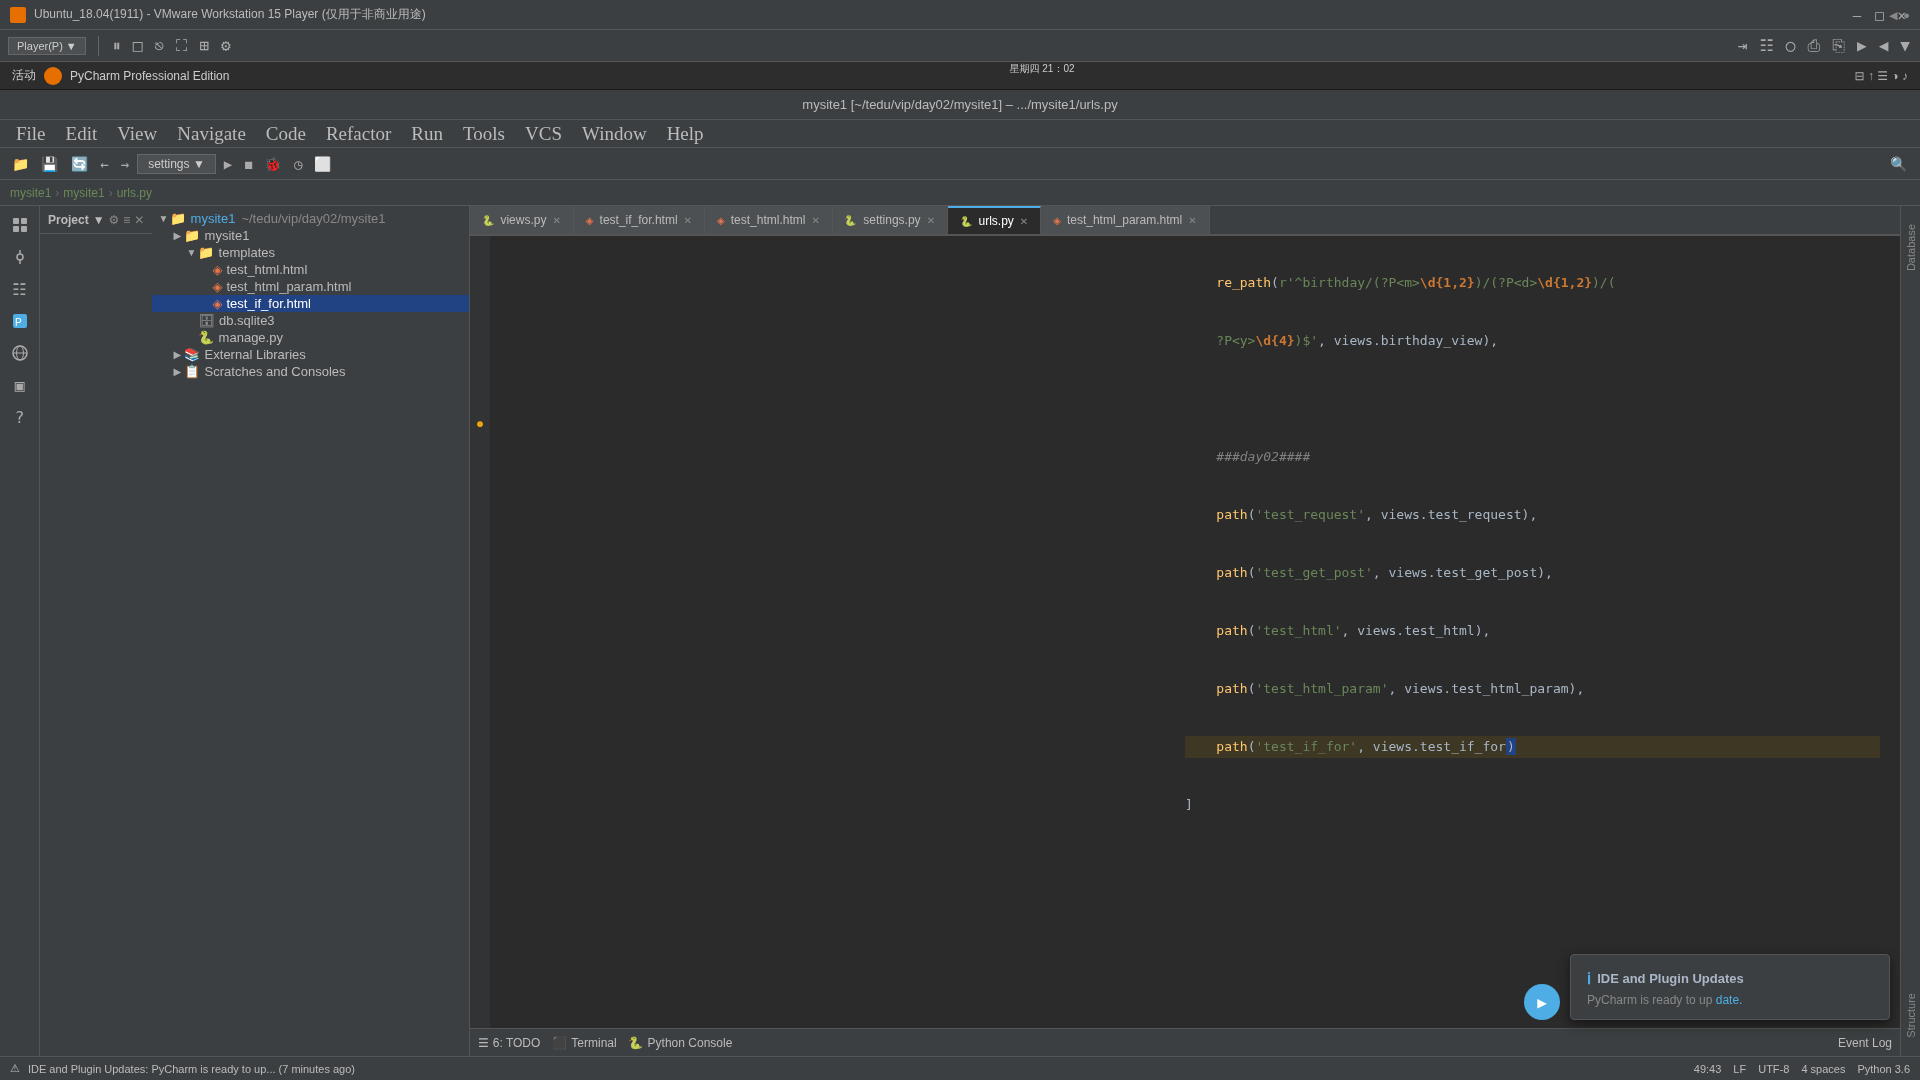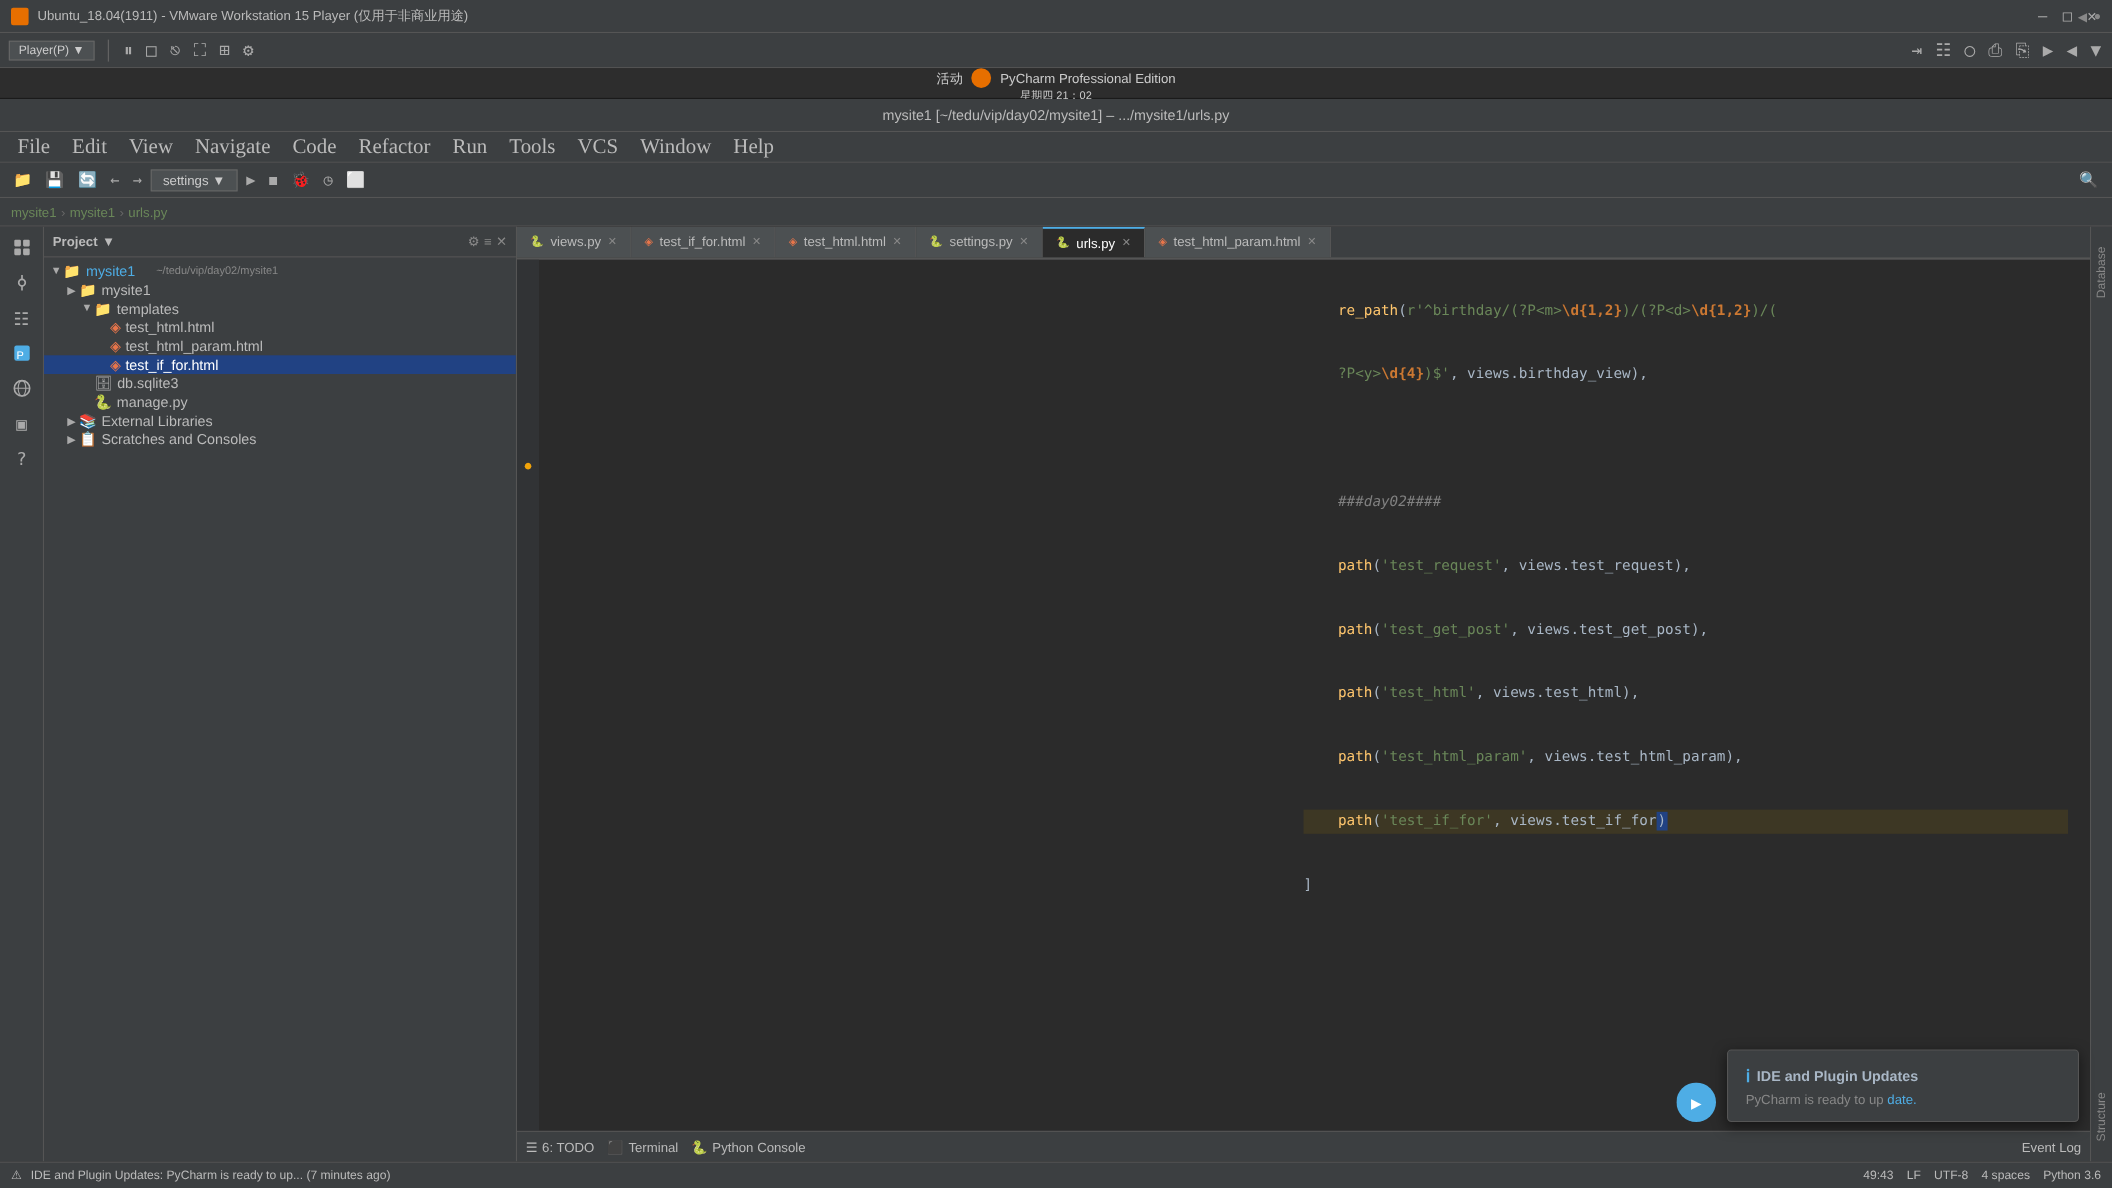--- a/index.html
+++ b/index.html
@@ -41,25 +41,23 @@
       display: flex; align-items: center; gap: 3px;
     }
     #vm-toolbar .separator { width: 1px; height: 20px; background: #666; margin: 0 4px; }
     .vm-tool-btn { color: #aaa; font-size: 16px; cursor: pointer; padding: 2px; }
 
     
     #ubuntu-taskbar {
       background: #2d2d2d;
       height: 28px;
       display: flex;
-      align-items: center;
       padding: 0 12px;
       justify-content: space-between;
       border-bottom: 1px solid #1a1a1a;
-      flex-direction: column;
     }
     #ubuntu-taskbar-left { display: flex; align-items: center; gap: 8px; color: #ccc; font-size: 12px; font-family: sans-serif; }
     #ubuntu-taskbar-center { color: #ccc; font-size: 10px; font-family: sans-serif; }
     #ubuntu-taskbar-right { display: flex; align-items: center; gap: 8px; }
 
     
     #ide-container { display: flex; flex-direction: column; height: calc(1080px - 30px - 32px - 28px); }
 
     
     #ide-title {
@@ -135,21 +133,20 @@
     }
     .sidebar-icon { width: 28px; height: 28px; display: flex; align-items: center; justify-content: center; color: #aaa; font-size: 16px; cursor: pointer; border-radius: 4px; }
     .sidebar-icon.active { color: #4eade5; }
 
     
     #project-panel {
       width: 430px;
       background: #3c3f41;
       border-right: 1px solid #555;
       display: flex;
-      flex-direction: column;
     }
     #project-header {
       height: 28px;
       display: flex;
       align-items: center;
       padding: 0 8px;
       gap: 4px;
       font-size: 12px;
       font-family: sans-serif;
       border-bottom: 1px solid #555;
@@ -172,21 +169,21 @@
     .tree-indent { display: inline-block; }
     .tree-arrow { color: #aaa; font-size: 10px; width: 14px; text-align: center; }
     .tree-icon { margin-right: 4px; }
     .folder-icon { color: #f5c518; }
     .file-icon-html { color: #e8754a; }
     .file-icon-py { color: #4eade5; }
     .file-icon-db { color: #aaa; }
     .tree-label { color: #bbb; }
     .tree-label.selected { color: #fff; }
     .tree-label.blue { color: #4eade5; }
-    .tree-label.path { color: #888; font-size: 10px; margin-left: 19px; }
+    .tree-label.path { color: #888; font-size: 13px; margin-left: 6px; }
 
     
     #tab-bar {
       height: 30px;
       background: #3c3f41;
       display: flex;
       align-items: flex-end;
       border-bottom: 2px solid #555;
       overflow: hidden;
     }

